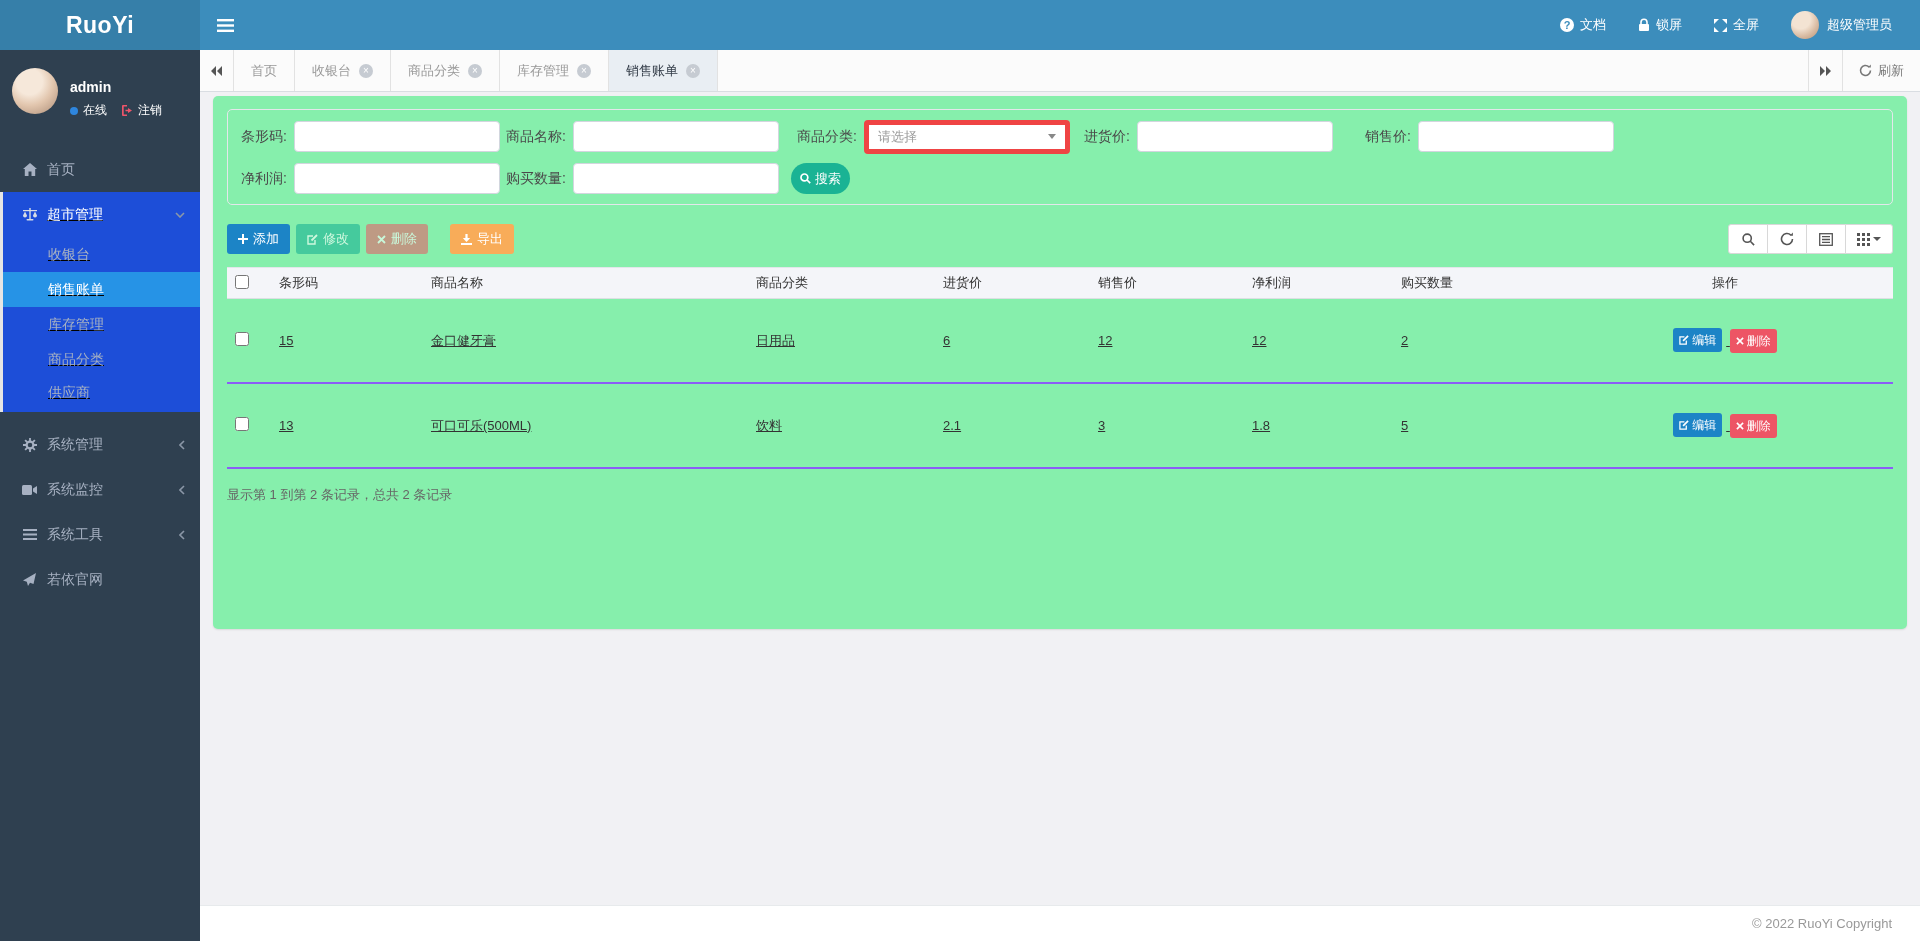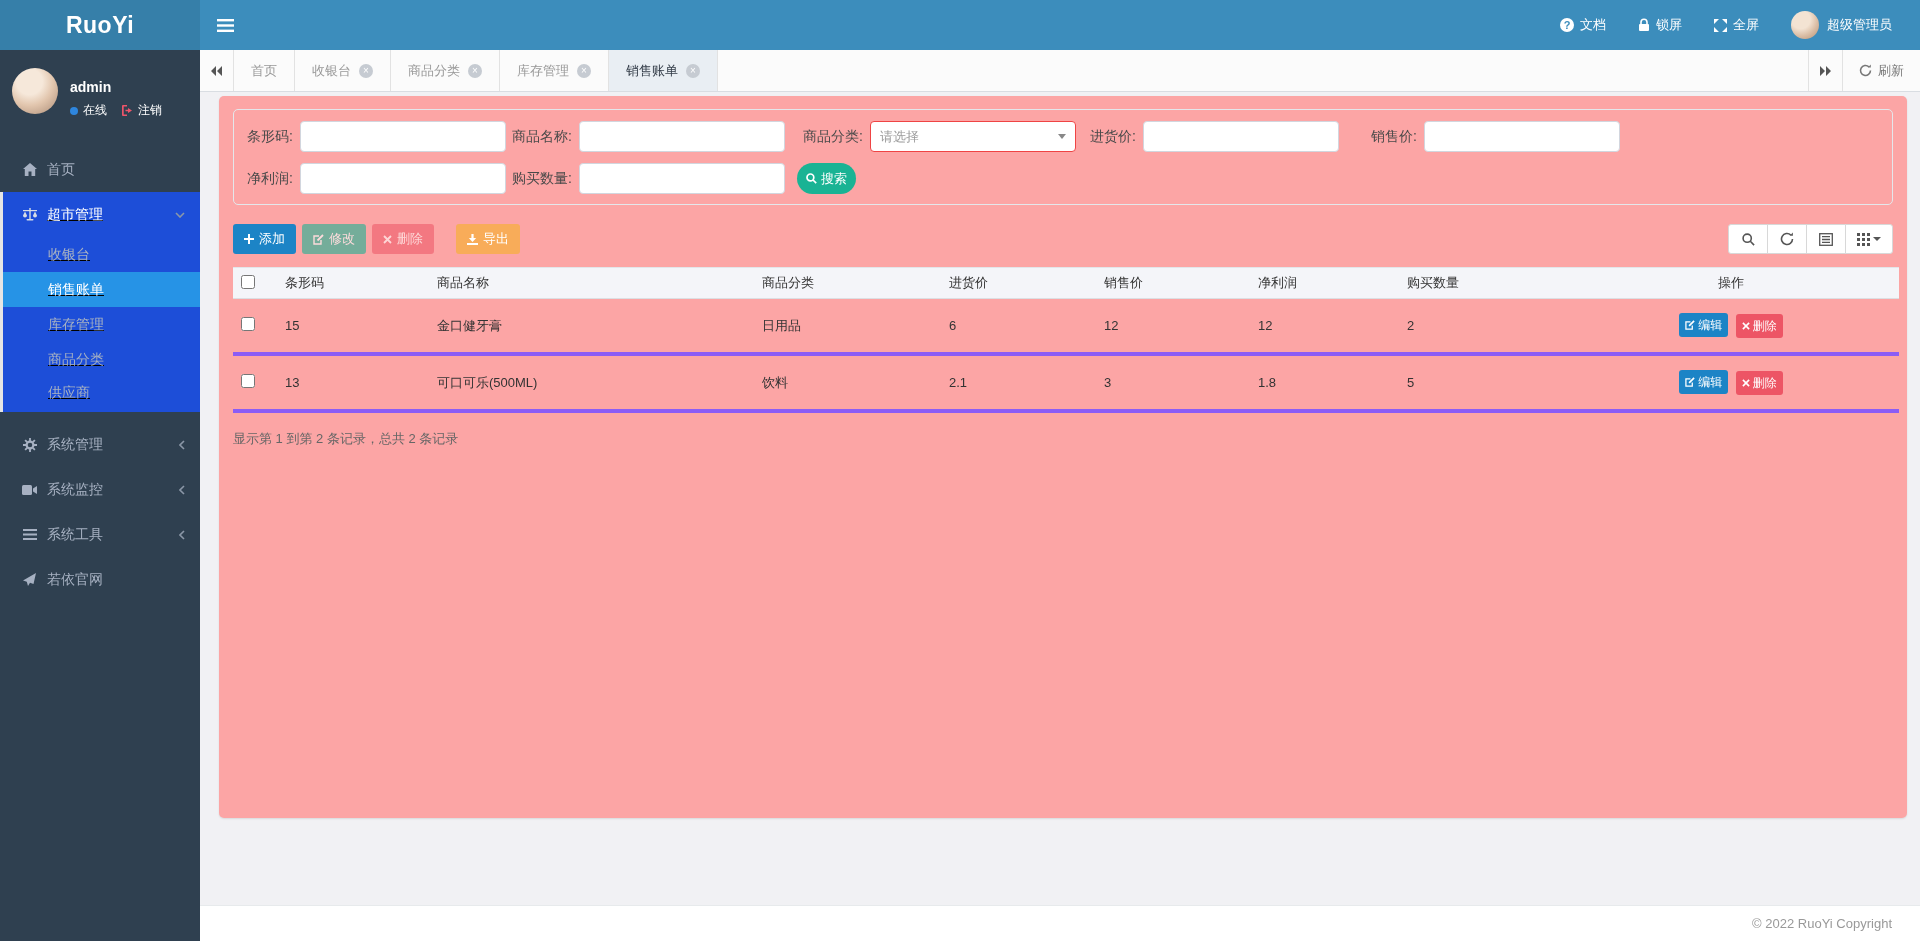--- a/index.html
+++ b/index.html
@@ -49,29 +49,29 @@
   .tabbar { height:42px; background:#fbfbfb; border-bottom:1px solid #d9dde2; display:flex; align-items:stretch; flex:0 0 42px; }
   .tab-arrow { width:34px; display:flex; align-items:center; justify-content:center; color:#666; border-right:1px solid #e2e2e2; cursor:pointer; background:#fbfbfb; }
   .tab-arrow.r { border-right:none; border-left:1px solid #e2e2e2; }
   .tab { display:flex; align-items:center; gap:8px; padding:0 17px; font-size:13px; color:#999; border-right:1px solid #e2e2e2; cursor:pointer; white-space:nowrap; }
   .tab.active { background:#e9eef3; color:#333c48; }
   .tab-close { width:14px; height:14px; border-radius:50%; background:#c6cbd2; color:#fff; font-size:10px; line-height:14px; text-align:center; cursor:pointer; }
   .tab-spacer { flex:1; }
   .tab-refresh { display:flex; align-items:center; gap:6px; padding:0 16px; color:#777; font-size:13px; border-left:1px solid #e2e2e2; cursor:pointer; background:#fbfbfb; }
 
   .content { flex:1; position:relative; }
-  .card { position:absolute; top:4px; left:19px; right:13px; height:722px; background:#fca5a5; border-radius:5px;
+  .card { position:absolute; top:4px; left:13px; right:13px; height:533px; background:#86efac; border-radius:5px;
     box-shadow:0 1px 2px rgba(0,0,0,.10); overflow:hidden; }
 
   
   .form-box { margin:13px 14px 0; border:1px solid #e4e7eb; border-radius:5px; padding:11px 0; position:relative; height:96px; }
   .fg { position:absolute; height:31px; display:flex; align-items:center; }
   .fg label { text-align:right; padding-right:7px; font-size:14px; color:#4a4a4a; white-space:nowrap; }
   .fg input { height:31px; border:1px solid #d2d6de; border-radius:4px; padding:0 8px; font-size:13px; color:#333; outline:none; }
-  .sel { height:31px; border:1px solid #ef4444; border-radius:4px; background:#fff; display:flex; align-items:center;
+  .sel { height:31px; border:5px solid #ef4444; border-radius:4px; background:#fff; display:flex; align-items:center;
     justify-content:space-between; padding:12px 9px; font-size:13px; color:#9b9b9b; cursor:pointer; }
   .sel .caret { width:0; height:0; border-left:4px solid transparent; border-right:4px solid transparent; border-top:5px solid #888; }
   .btn-search { position:absolute; left:563px; top:53px; width:59px; height:31px; border:none; border-radius:16px; background:#1ab394;
     color:#fff; font-size:13px; display:flex; align-items:center; justify-content:center; gap:4px; cursor:pointer; }
 
   
   .toolbar { margin:19px 14px 13px; display:flex; align-items:center; justify-content:space-between; }
   .btns-left { display:flex; gap:6px; }
   .btn { height:30px; border:none; border-radius:3px; color:#fff; font-size:13px; padding:0 11px;
     display:flex; align-items:center; gap:5px; cursor:pointer; }
@@ -81,21 +81,21 @@
   .btn-export { background:#f8ac59;margin-left:16px; }
   .btns-right { display:flex; }
   .tool-btn { width:40px; height:30px; background:#fff; border:1px solid #d8d8d8; margin-left:-1px; display:flex;
     align-items:center; justify-content:center; gap:3px; color:#555; cursor:pointer; }
   .tool-btn:first-child { border-radius:3px 0 0 3px; margin-left:0; }
   .tool-btn:last-child { border-radius:0 3px 3px 0; width:48px; }
 
   
   table { border-collapse:collapse; width:1666px; margin:0 14px; font-size:13px; color:#333; table-layout:fixed; }
   th { background:#f4f5f9; font-weight:400; text-align:left; padding:6px 8px; border-top:1px solid #e3e6ea; border-bottom:1px solid #dcdfe3; color:#333; }
-  td { padding:14px 8px; border-bottom:4px solid #8b5cf6; }
+  td { padding:29px 8px; border-bottom:2px solid #8b5cf6;text-decoration:underline; }
   col.c-cb { width:44px; } col.c1 { width:152px; } col.c2 { width:325px; } col.c3 { width:187px; }
   col.c4 { width:155px; } col.c5 { width:154px; } col.c6 { width:149px; } col.c7 { width:164px; } col.c8 { width:336px; }
   .cb { width:14px; height:14px; cursor:pointer; }
   .th-ops, .td-ops { text-align:center; }
   .rbtn { display:inline-flex; align-items:center; gap:3px; border:none; border-radius:3px; color:#fff; font-size:12px;
     height:24px; padding:0 6px; cursor:pointer; }
   .rbtn-edit { background:#1c84c6; margin-right:4px; }
   .rbtn-del { background:#ed5565; }
 
   .summary { margin:17px 14px; font-size:13px; color:#666; }

